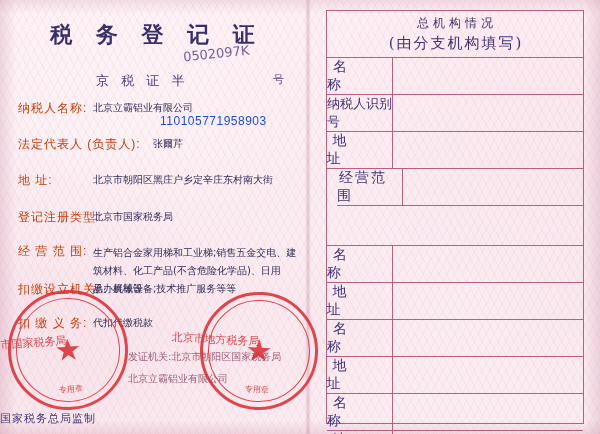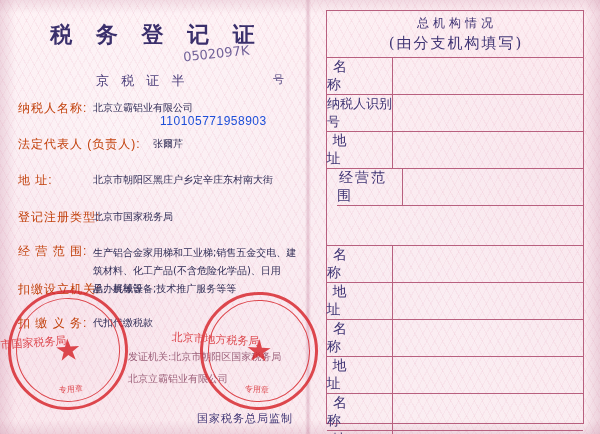--- a/index.html
+++ b/index.html
@@ -199,21 +199,21 @@
     position: absolute;
     font-family: "DejaVu Sans", "Liberation Sans", sans-serif;
     color: #7a3050;
     opacity: .75;
   }
 
   .footer-note {
     position: absolute;
     left: 0; right: 12px;
     bottom: 8px;
-    text-align: right;
+    text-align: left;
     font-family: "DejaVu Serif", "Liberation Serif", serif;
     font-size: 11px;
     letter-spacing: 1px;
     color: #3f3474;
   }
 
   
   .right {
     position: absolute;
     left: 312px; top: 0;

